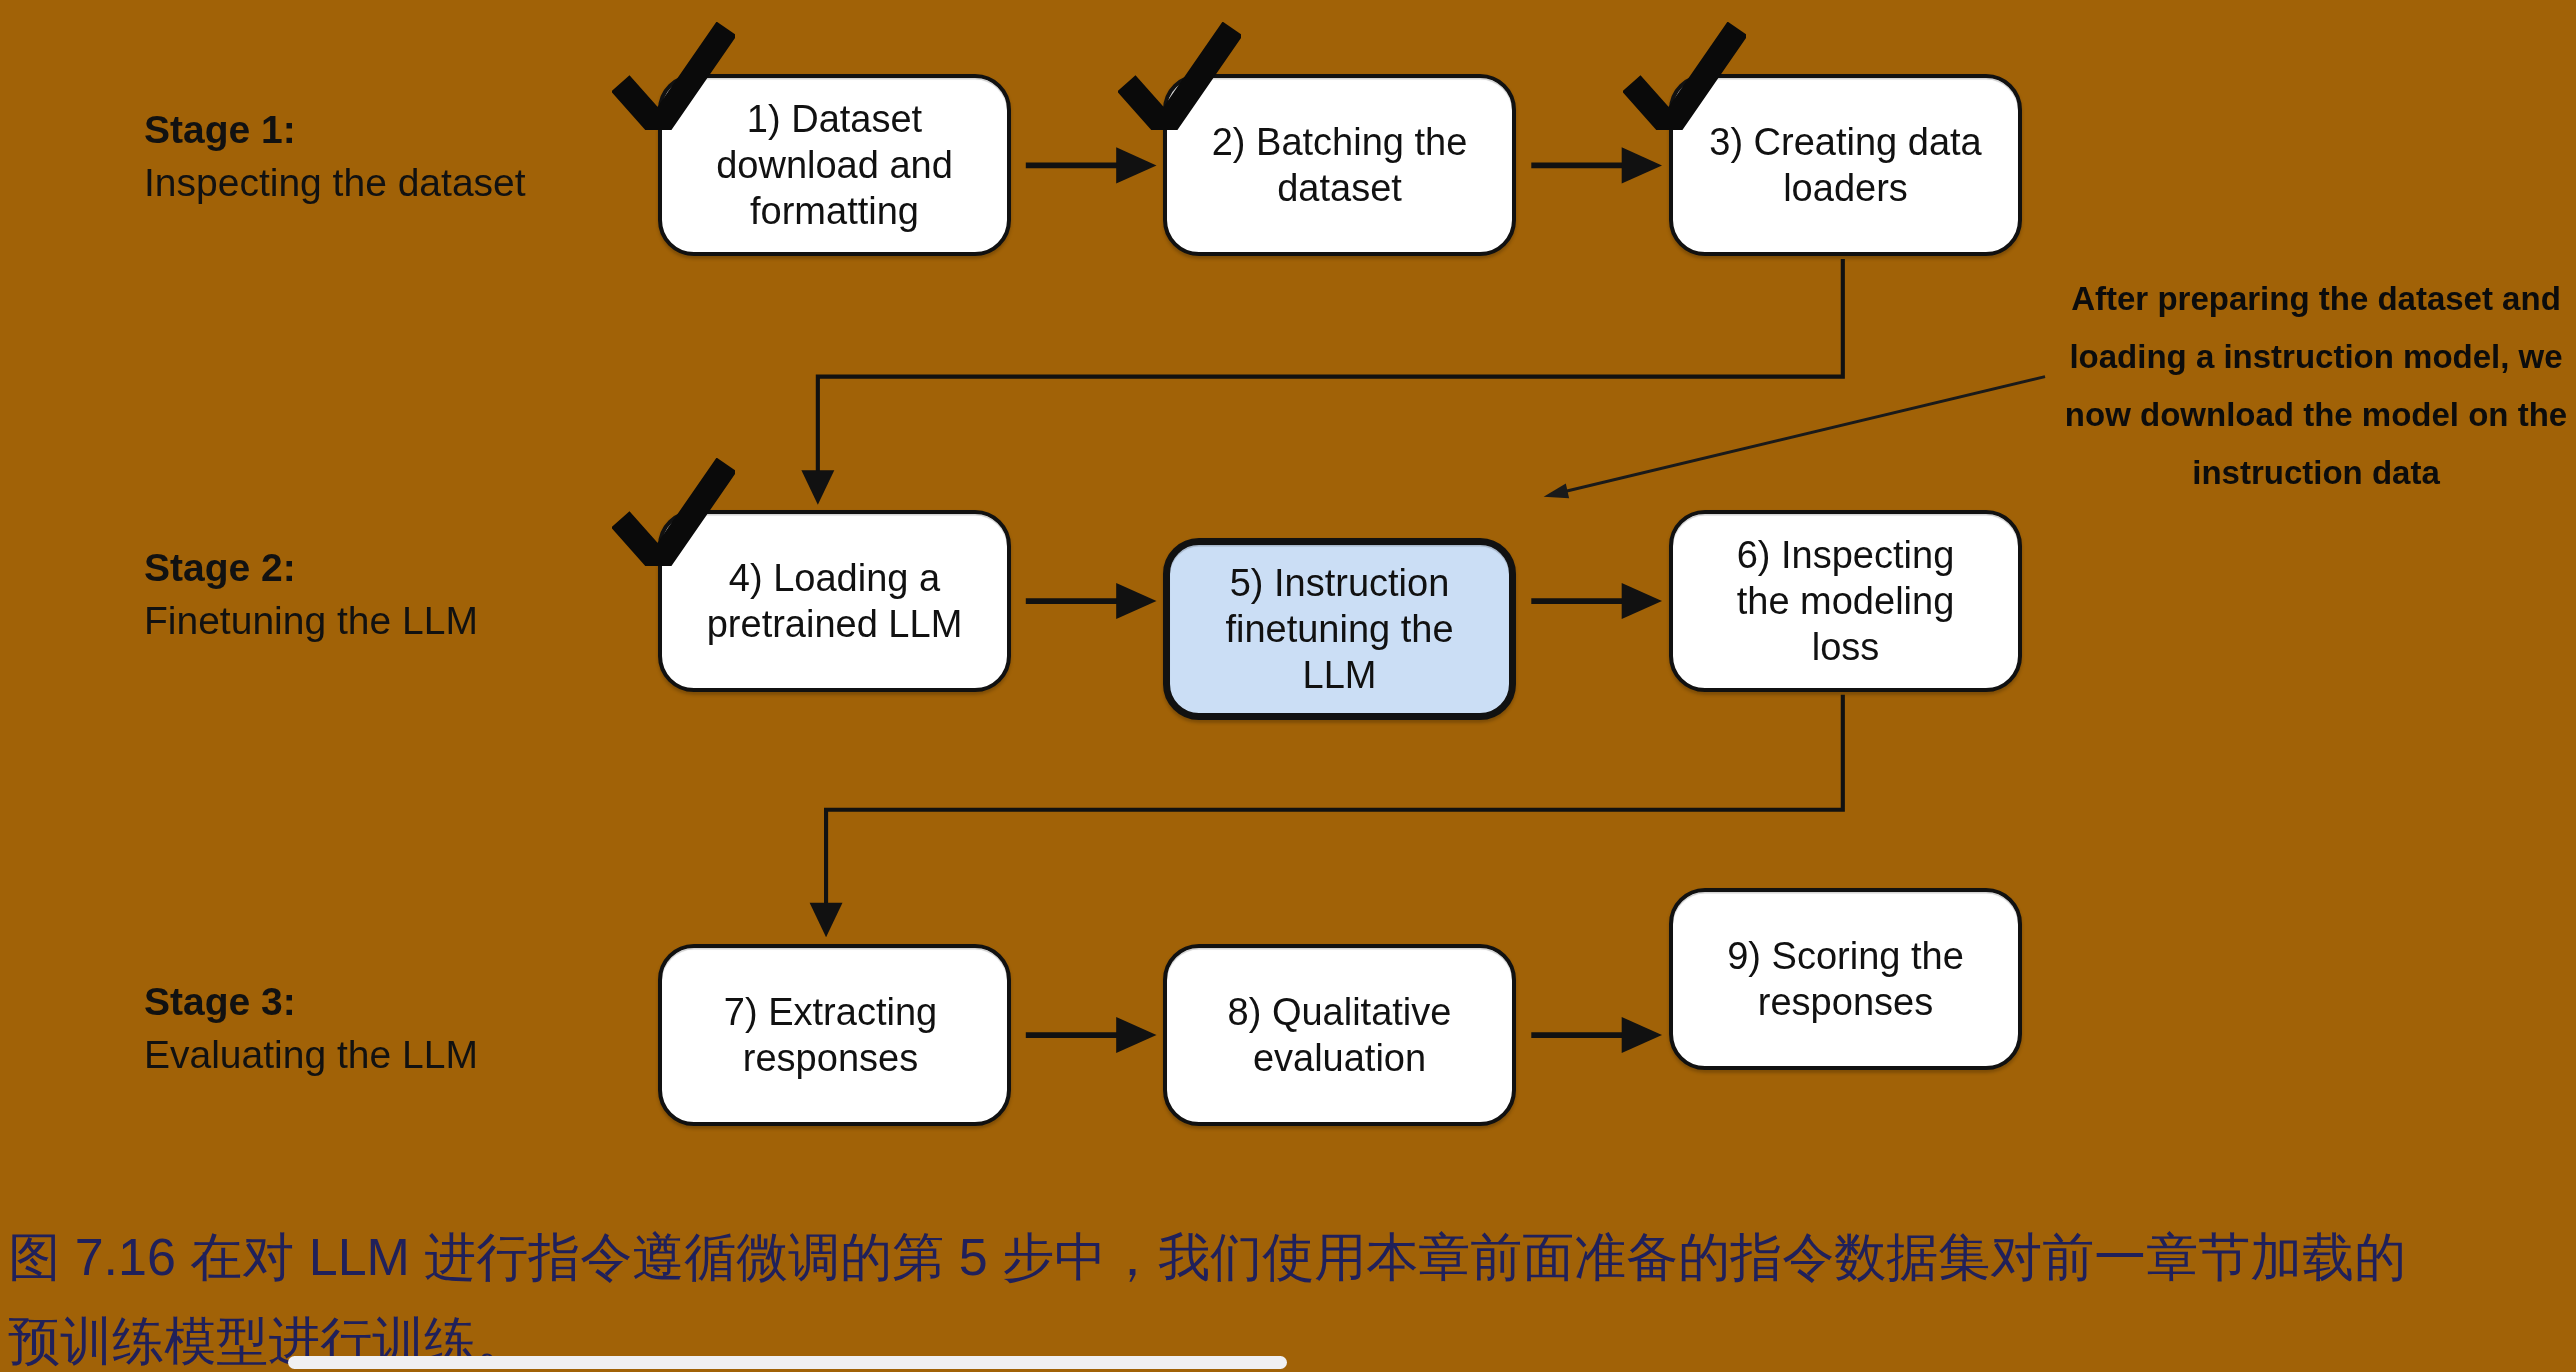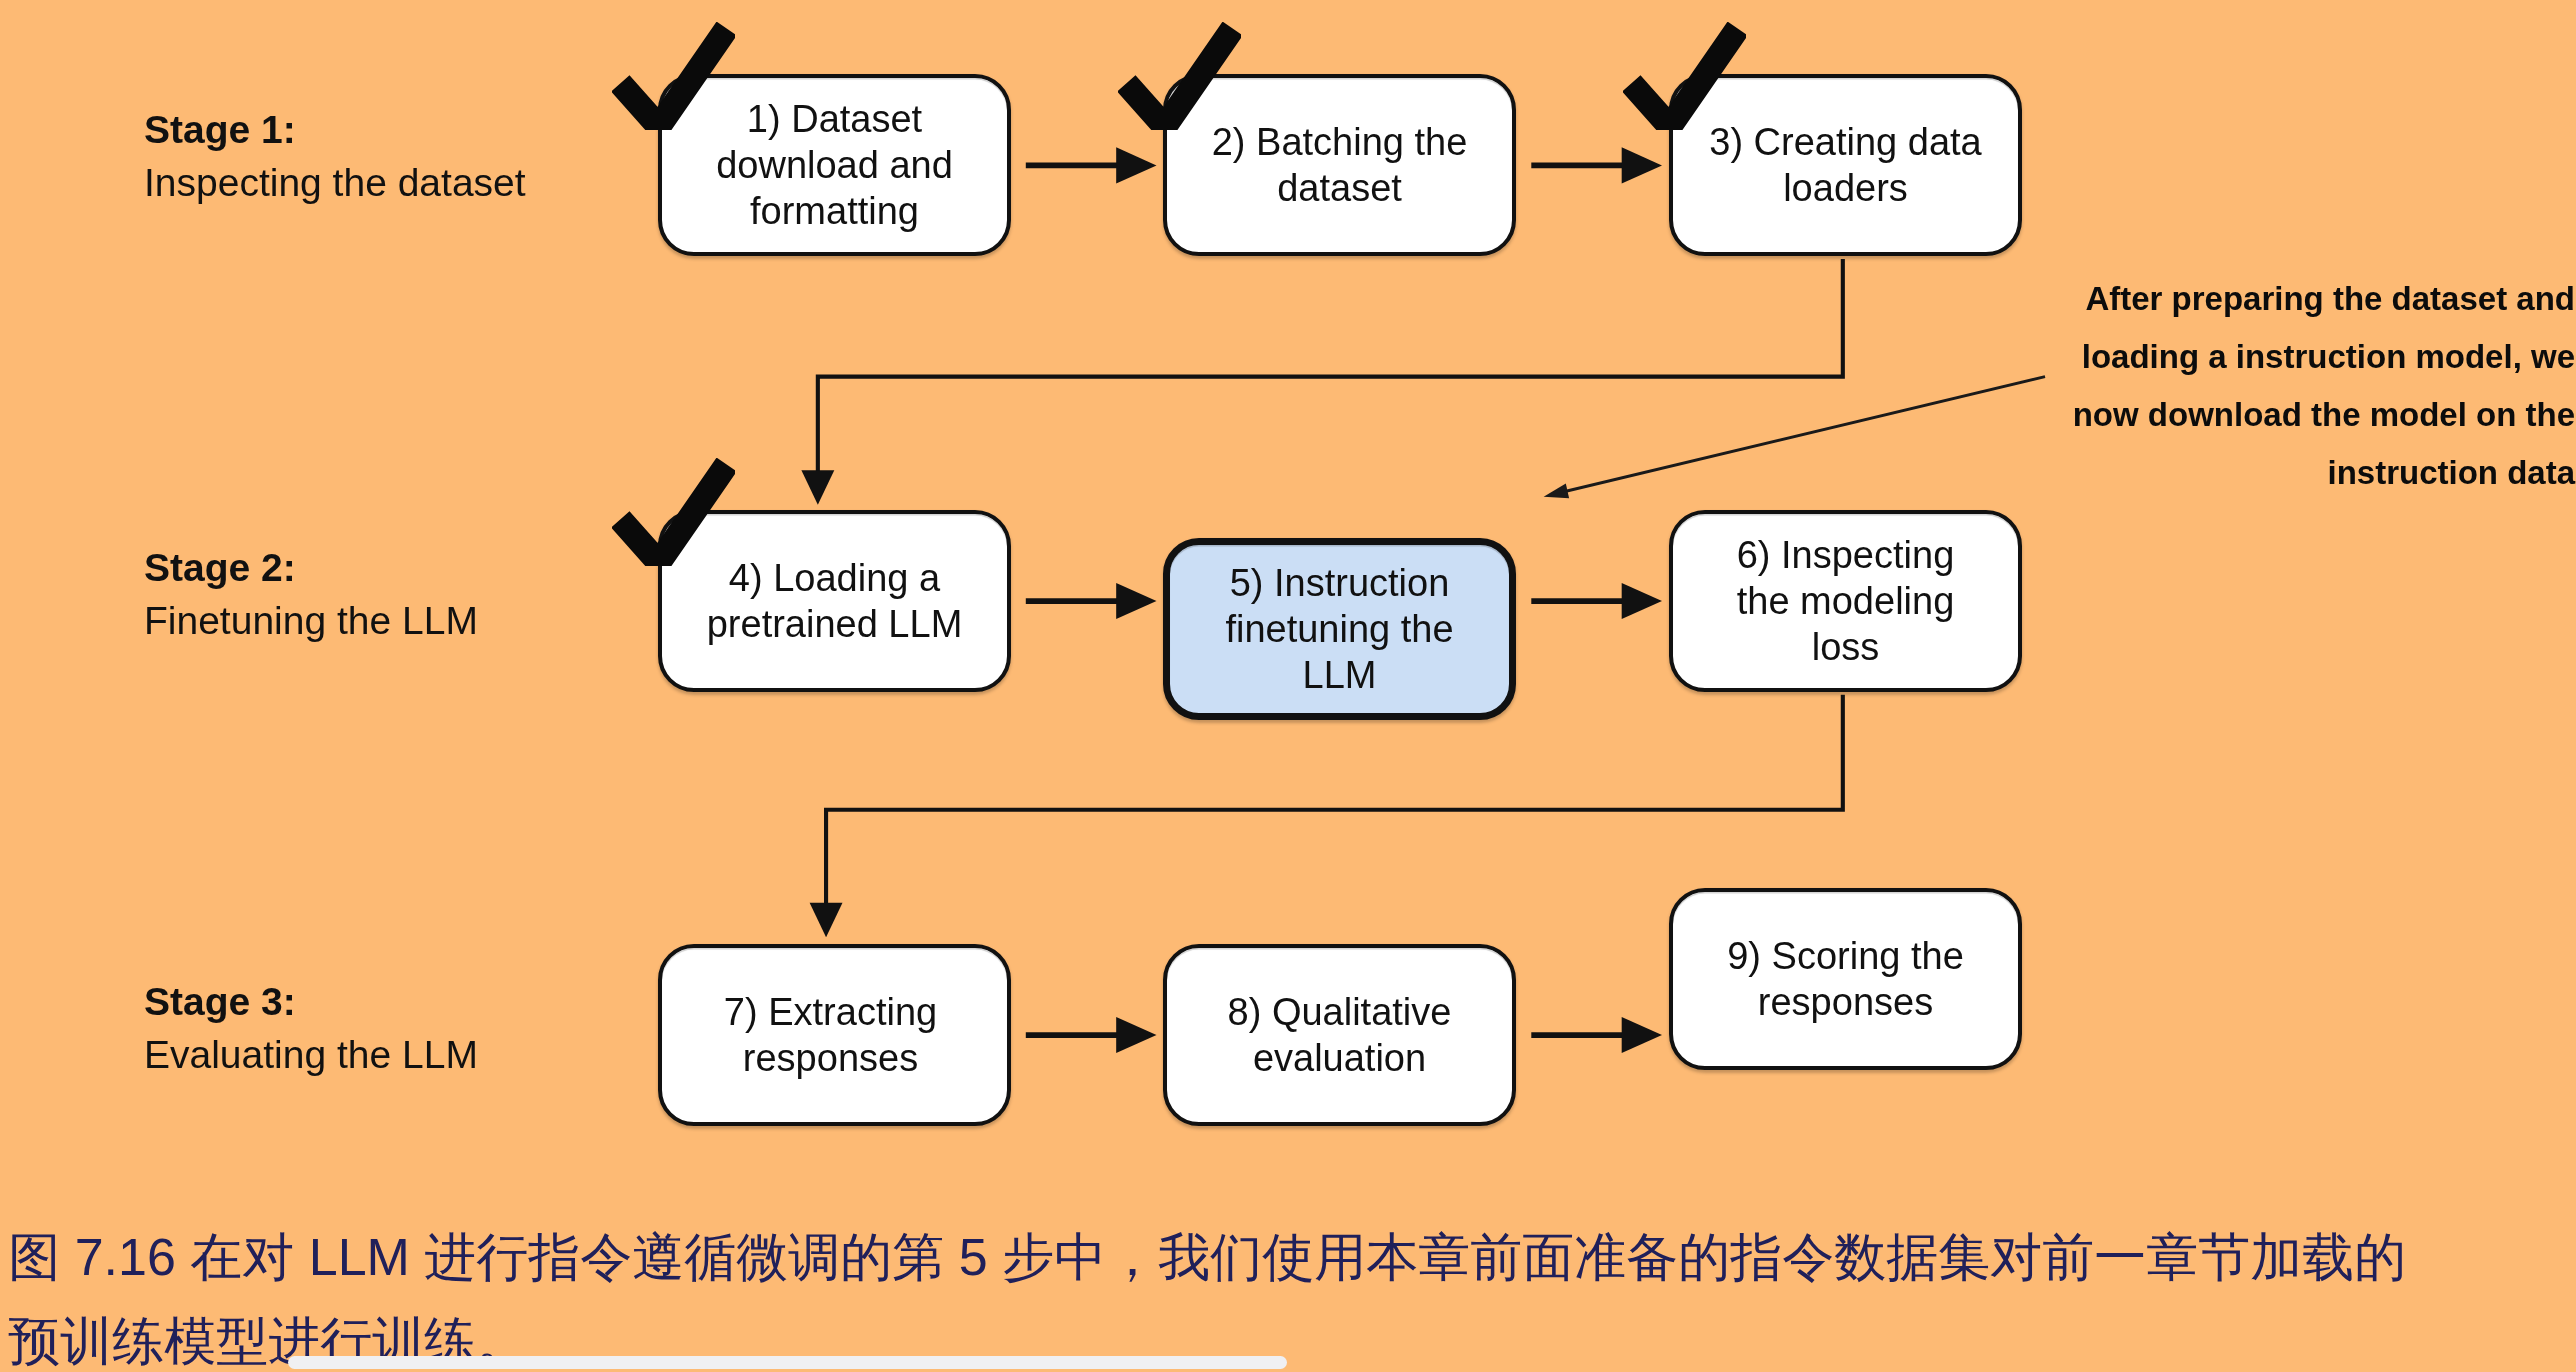--- a/index.html
+++ b/index.html
@@ -1,17 +1,17 @@
 <!DOCTYPE html>
 <html style="--highlight_fill: #cbdef5; --caption_text: #20205a; --diagram_ink: #111111;font-size:13px"><head>
 <meta charset="utf-8">
 <style>
   html,body{margin:0;padding:0;background:#ffffff;}
   body{width:2576px;height:1373px;font-family:"Liberation Sans",sans-serif;}
-  .canvas{position:relative;width:2576px;height:1373px;background:#fdba74;overflow:hidden;}
+  .canvas{position:relative;width:2576px;height:1373px;background:#a16207;overflow:hidden;}
 
   
   .stage-label{position:absolute;left:144px;font-size:39px;line-height:53px;color:#111;}
   .stage-label .t{font-weight:bold;}
 
   
   .box{
     position:absolute;width:353px;height:182px;box-sizing:border-box;
     border:4.1px solid var(--diagram_ink,#111);border-radius:36px;background:#fff;
     display:flex;align-items:center;justify-content:center;text-align:center;
@@ -19,21 +19,21 @@
     box-shadow:0 2.5px 3.3px rgba(0,0,0,.22), inset 0 1.6px 0.8px rgba(0,0,0,.18);
   }
   .box.highlight{background:var(--highlight_fill,#cbdef5);border-width:7.4px;padding:0 33px;margin-top:28px;}
 
   .check{position:absolute;width:123px;height:108px;}
 
   .connectors{position:absolute;left:0;top:0;pointer-events:none;}
 
   
   .note{
-    position:absolute;left:2057px;top:270px;width:518px;text-align:right;
+    position:absolute;left:2057px;top:270px;width:518px;text-align:center;
     font-weight:bold;font-size:33px;line-height:58px;color:#0c0c0c;
   }
 
   
   .caption{
     position:absolute;left:8.2px;top:1215px;width:2560px;
     font-size:52px;line-height:84px;color:var(--caption_text,#20205a);
   }
 
   .bottom-strip{position:absolute;left:288px;top:1356px;width:999px;height:13px;

